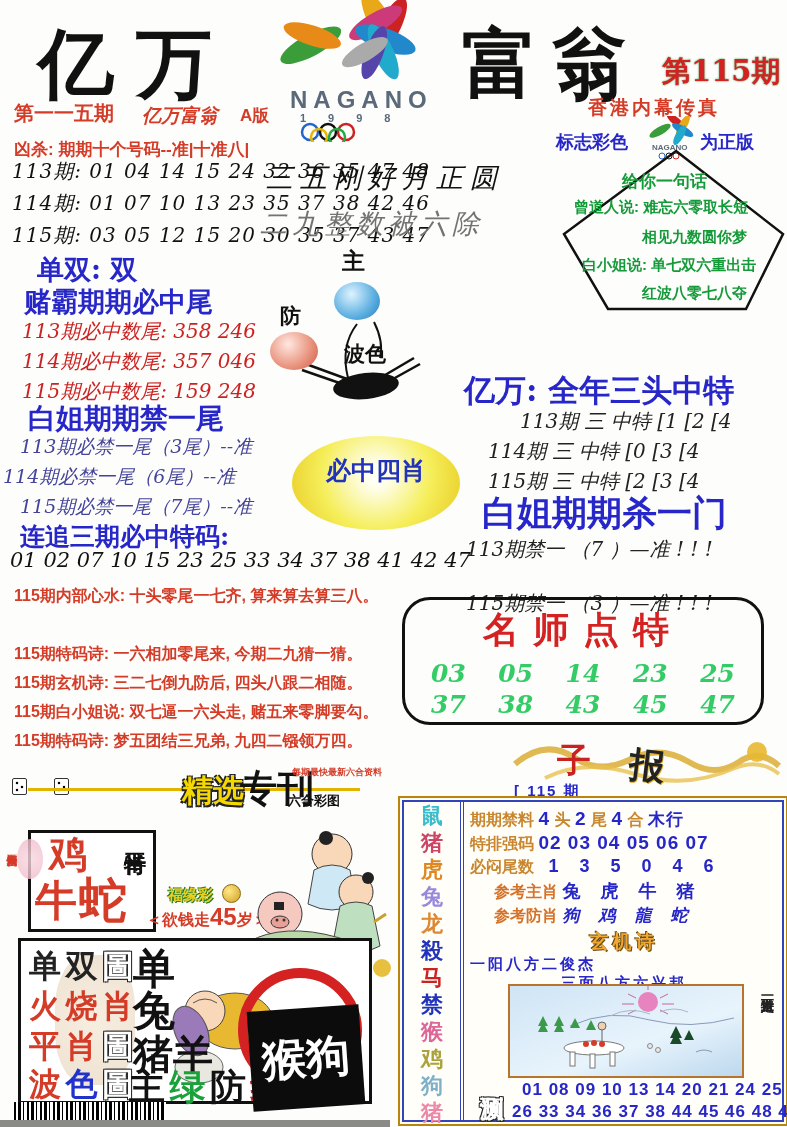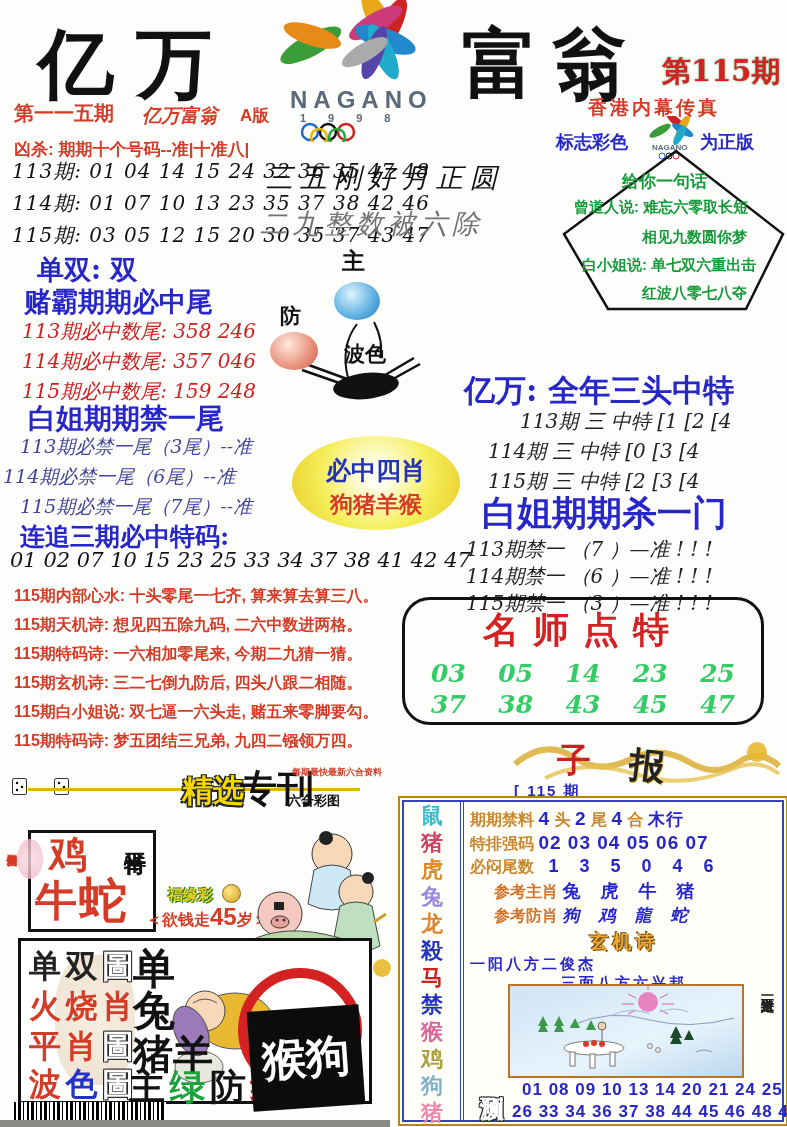--- a/index.html
+++ b/index.html
@@ -132,21 +132,20 @@
 
   <div class="abs blue-head" style="left:28px;top:400px;font-size:28px;">白姐期期禁一尾</div>
   <div class="abs hw baijie-row" style="left:20px;top:434px;">113期必禁一尾（3尾）--准</div>
   <div class="abs hw baijie-row" style="left:3px;top:464px;text-align:right;">114期必禁一尾（6尾）--准</div>
   <div class="abs hw baijie-row" style="left:20px;top:494px;">115期必禁一尾（7尾）--准</div>
 
   <div class="abs blue-head" style="left:20px;top:520px;font-size:25px;">连追三期必中特码:</div>
   <div class="abs hw" style="left:10px;top:548px;font-size:21px;color:#111;white-space:nowrap;">01 02 07 10 15 23 25 33 34 37 38 41 42 47</div>
 
   <div class="abs poem" style="left:14px;top:586px;">115期内部心水: 十头零尾一七齐, 算来算去算三八。</div>
-  <div class="abs poem" style="left:14px;top:615px;">115期天机诗: 想见四五除九码, 二六中数进两格。</div>
   <div class="abs poem" style="left:14px;top:644px;">115期特码诗: 一六相加零尾来, 今期二九猜一猜。</div>
   <div class="abs poem" style="left:14px;top:673px;">115期玄机诗: 三二七倒九防后, 四头八跟二相随。</div>
   <div class="abs poem" style="left:14px;top:702px;">115期白小姐说: 双七逼一六头走, 赌五来零脚要勾。</div>
   <div class="abs poem" style="left:14px;top:731px;">115期特码诗: 梦五团结三兄弟, 九四二镪领万四。</div>
 
   <div class="abs hw" style="left:266px;top:160px;font-size:27px;color:#111;letter-spacing:7px;">三五刚好月正圆</div>
   <div class="abs hw" style="left:260px;top:206px;font-size:27px;color:#737373;letter-spacing:5px;text-align:center;">二九整数被六除</div>
 
   <div class="abs" style="left:262px;top:246px;width:180px;height:158px;">
     <svg width="180" height="158" style="position:absolute;left:0;top:0;">
@@ -160,31 +159,29 @@
     </svg>
     <div class="abs" style="left:80px;top:0px;font-size:23px;font-weight:bold;color:#111;">主</div>
     <div class="abs" style="left:72px;top:36px;width:46px;height:38px;border-radius:50%;background:radial-gradient(circle at 38% 32%,#dff3ff,#5aaee0 60%,#2a7ab8);"></div>
     <div class="abs" style="left:18px;top:56px;font-size:21px;font-weight:bold;color:#111;">防</div>
     <div class="abs" style="left:8px;top:86px;width:48px;height:38px;border-radius:50%;background:radial-gradient(circle at 38% 32%,#ffe8e0,#e8907a 60%,#c85a48);"></div>
     <div class="abs" style="left:82px;top:94px;font-size:21px;font-weight:bold;color:#111;">波色</div>
   </div>
 
   <div class="abs" style="left:292px;top:436px;width:168px;height:94px;border-radius:50%;background:radial-gradient(circle at 50% 42%,#fffff2 10%,#f5ee5a 55%,#e8c820);">
     <div style="text-align:center;margin-top:18px;font-size:25px;font-weight:bold;color:#2233bb;font-family:'DejaVu Serif',serif;">必中四肖</div>
-    <div style="text-align:center;margin-top:2px;font-size:23px;font-weight:bold;color:#d43c28;font-family:'DejaVu Serif',serif;">狗猪羊猴</div>
   </div>
 
   <div class="abs blue-head" style="left:464px;top:370px;font-size:31px;">亿万: 全年三头中特</div>
   <div class="abs hw" style="left:488px;top:408px;font-size:20px;color:#222;white-space:nowrap;margin-left:32px;">113期  三  中特 [1 [2 [4</div>
   <div class="abs hw" style="left:488px;top:438px;font-size:20px;color:#222;white-space:nowrap;">114期  三  中特 [0 [3 [4</div>
   <div class="abs hw" style="left:488px;top:468px;font-size:20px;color:#222;white-space:nowrap;">115期  三  中特 [2 [3 [4</div>
 
   <div class="abs blue-head" style="left:482px;top:490px;font-size:35px;">白姐期期杀一门</div>
   <div class="abs hw" style="left:466px;top:536px;font-size:20px;color:#222;white-space:nowrap;">113期禁一 （7 ）—准 ! ! !</div>
-  <div class="abs hw" style="left:466px;top:563px;font-size:20px;color:#222;white-space:nowrap;">114期禁一 （6 ）—准 ! ! !</div>
   <div class="abs hw" style="left:466px;top:590px;font-size:20px;color:#222;white-space:nowrap;">115期禁一 （3 ）—准 ! ! !</div>
 
   <div id="mingshi" class="abs" style="left:402px;top:597px;width:356px;height:122px;">
     <div style="text-align:center;margin-top:6px;font-size:36px;font-weight:bold;color:#d42222;letter-spacing:14px;font-family:'DejaVu Serif',serif;">名师点特</div>
     <div style="display:flex;justify-content:space-between;padding:4px 26px 0 26px;">
       <span class="ms-num hw">03</span>
       <span class="ms-num hw">05</span>
       <span class="ms-num hw">14</span>
       <span class="ms-num hw">23</span>
       <span class="ms-num hw">25</span>

